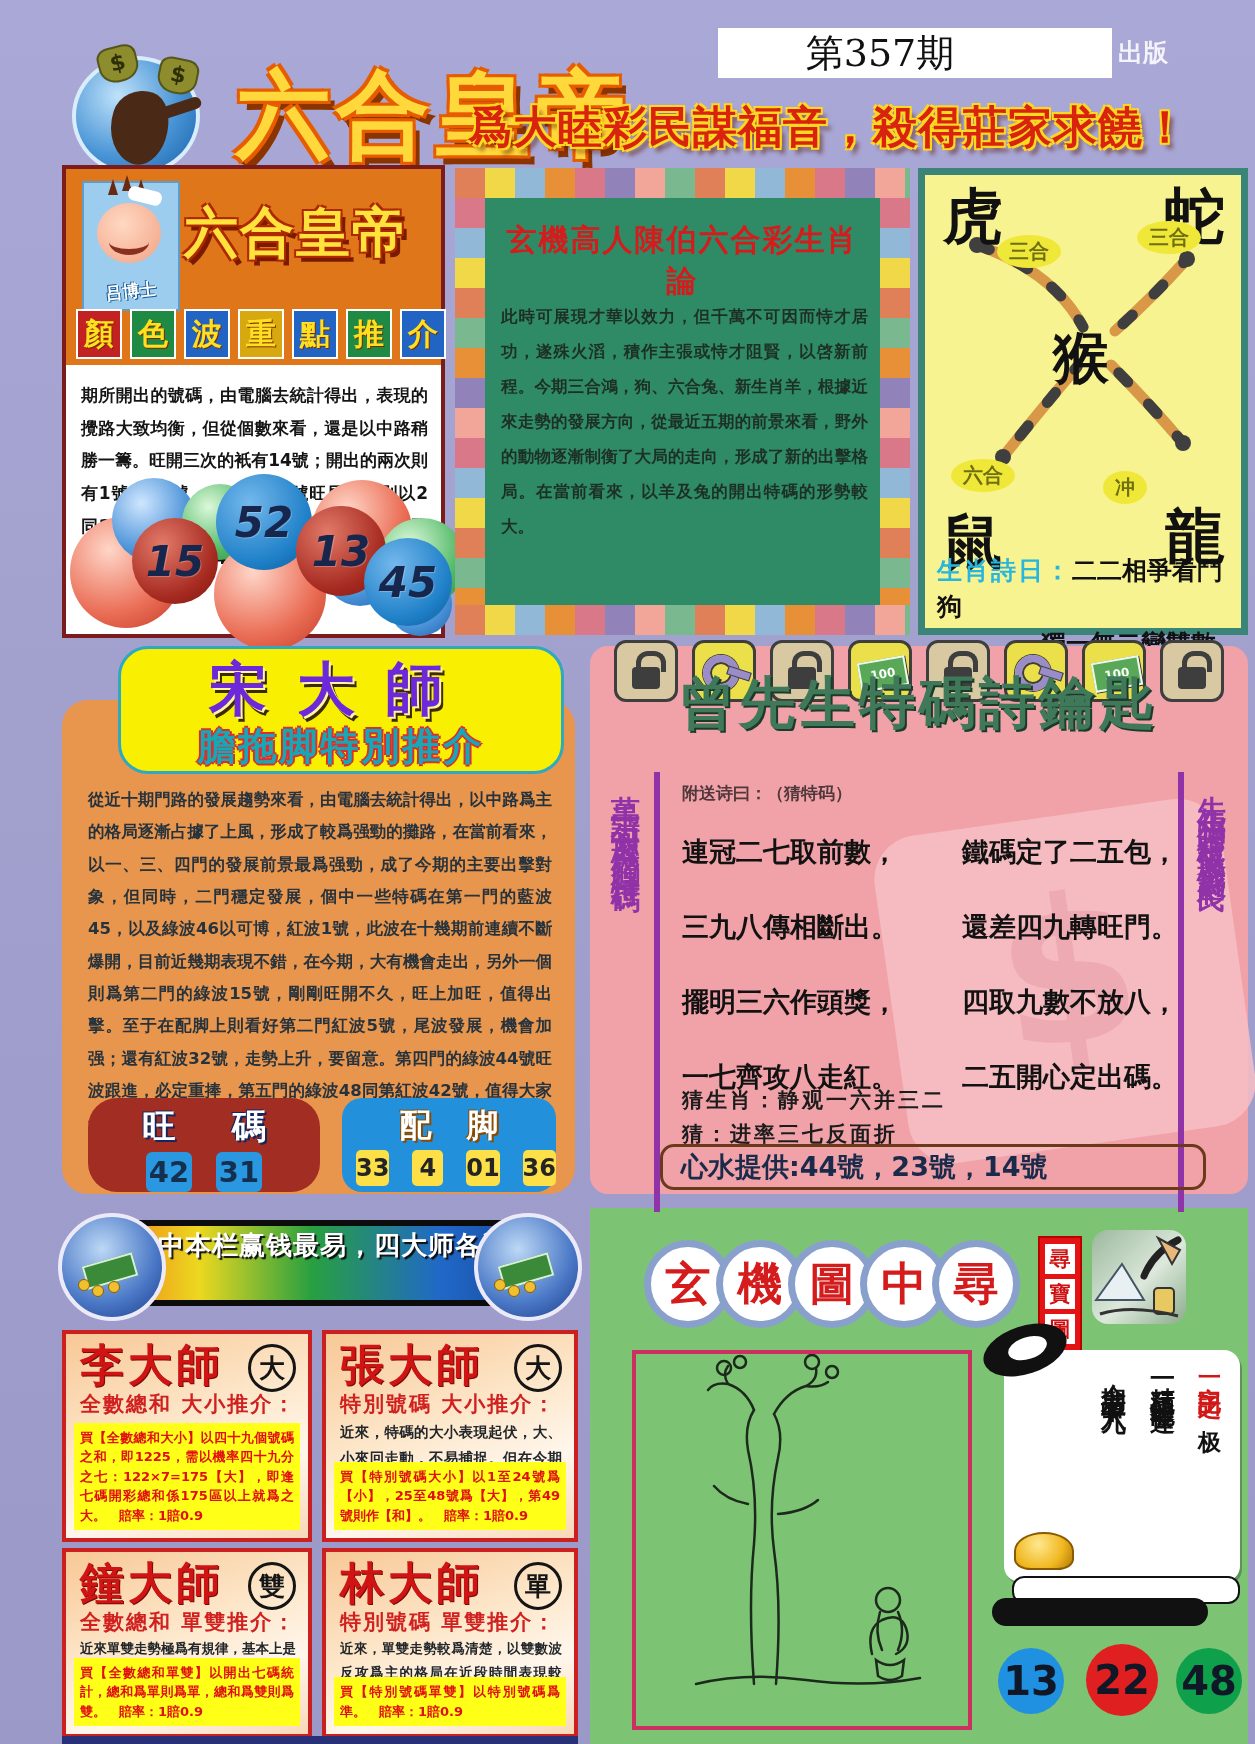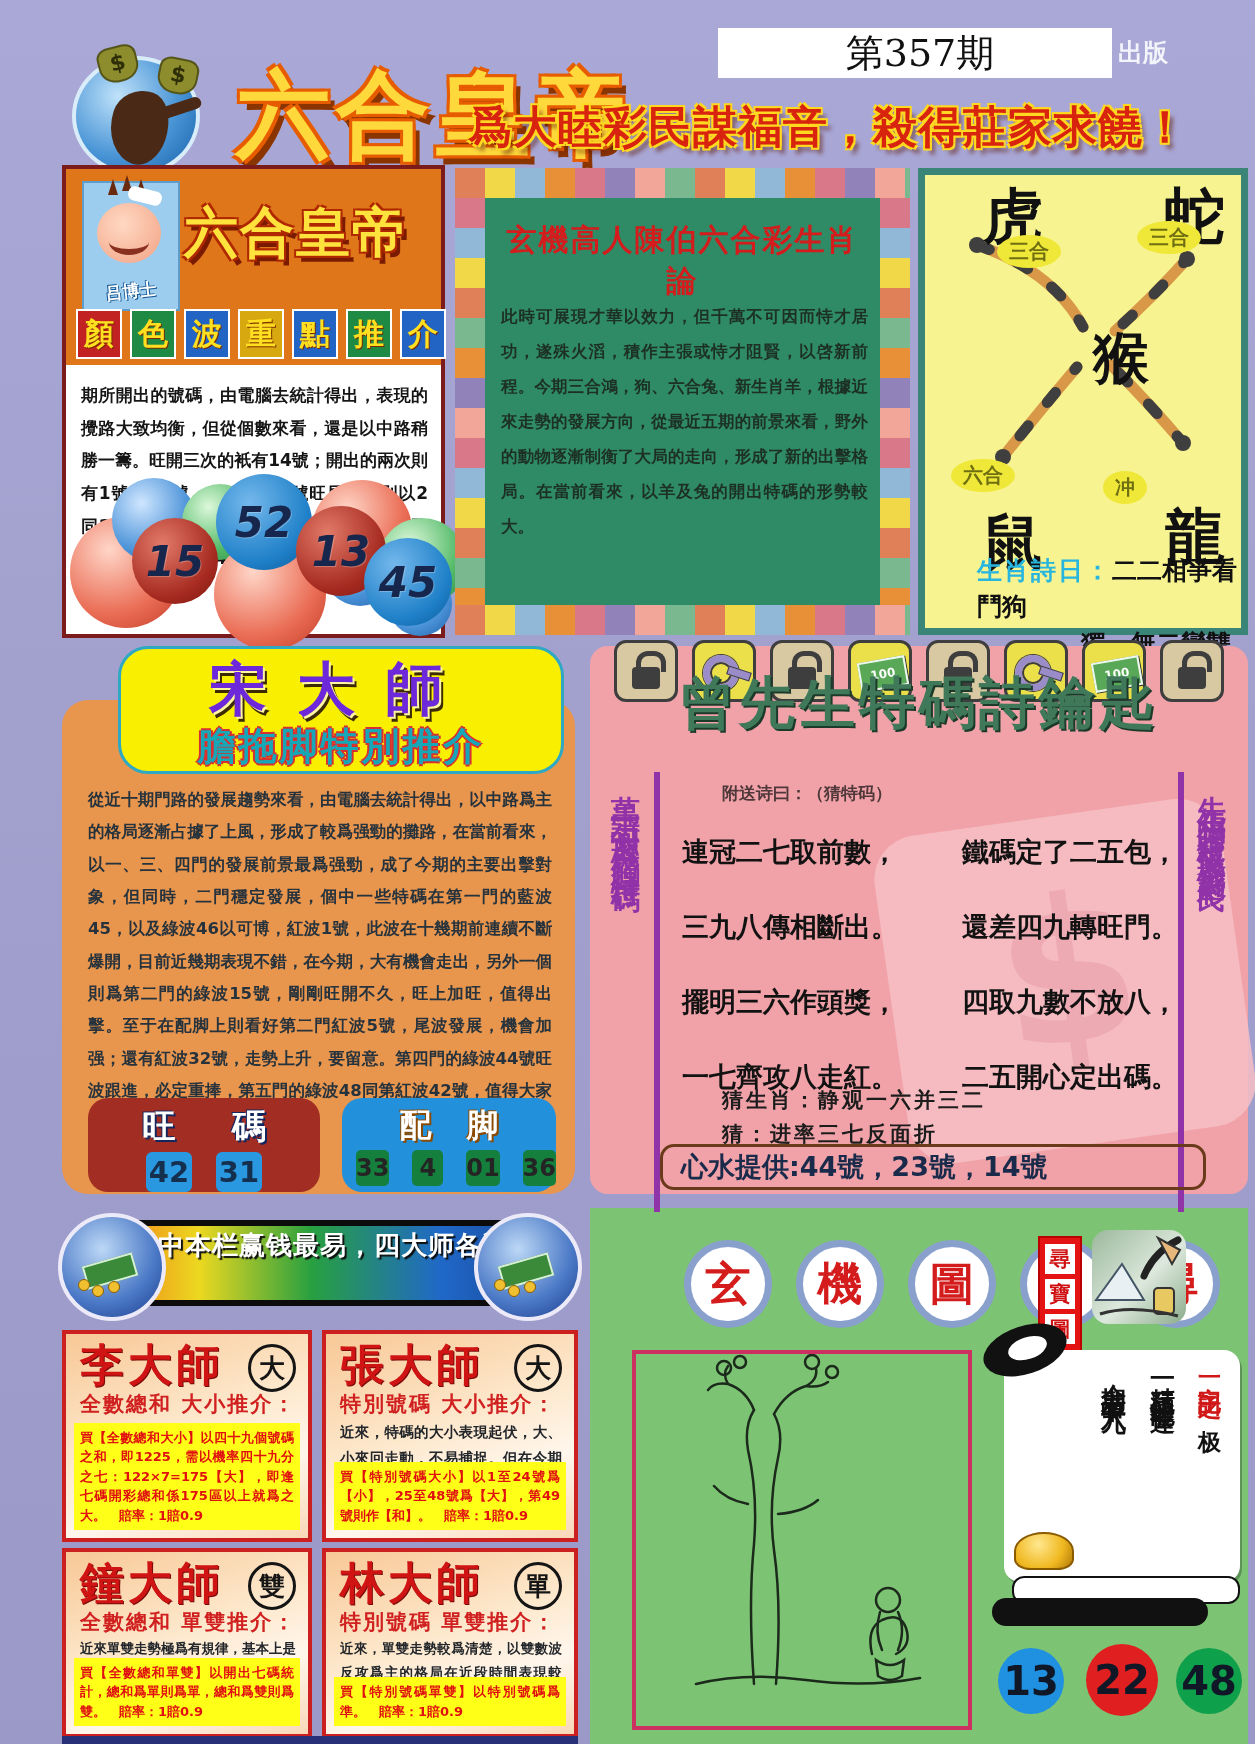--- a/index.html
+++ b/index.html
@@ -1,19 +1,19 @@
 <!DOCTYPE html>
 <html><head>
 <meta charset="utf-8">
 <style>
   html,body{margin:0;padding:0;background:#8f8cbf;}
   #page{position:relative;width:1255px;height:1744px;background:linear-gradient(180deg,#aaa8d6 0%,#a2a0cd 40%,#9b99c8 100%);
         font-family:"DejaVu Sans","Liberation Sans",sans-serif;overflow:hidden;}
   .abs{position:absolute;}
-  .serif{font-family:"DejaVu Serif","Liberation Serif",serif;margin-left:40px;}
+  .serif{font-family:"DejaVu Serif","Liberation Serif",serif;}
 
   
   .issue-box{left:718px;top:28px;width:394px;height:50px;background:#ffffff;}
   .issue-text{width:100%;text-align:center;padding-right:70px;box-sizing:border-box;font-size:38px;color:#111;line-height:50px;}
   .publish{left:1118px;top:36px;font-size:25px;color:#f4f4fb;font-weight:bold;}
   .mascot{left:62px;top:50px;width:176px;height:122px;}
   .mascot .disc{position:absolute;left:10px;top:6px;width:120px;height:112px;border-radius:50%;
       background:radial-gradient(circle at 35% 32%,#bfe2fa,#4a95d6 55%,#155ea8);border:4px solid #d9ecfa;}
   .mascot .bag{position:absolute;width:36px;height:32px;background:#8d8d2e;border:2px solid #55551a;border-radius:30% 30% 45% 45%;
       color:#2e2e08;font-weight:bold;font-size:22px;text-align:center;line-height:30px;}
@@ -67,30 +67,30 @@
   .y-poem .l2{padding-left:104px;}
 
   
   .obox{left:62px;top:700px;width:513px;height:494px;background:#e8964e;border-radius:26px;}
   .sm-banner{left:118px;top:646px;width:446px;height:128px;background:#f8f000;border:3px solid #2fa8c4;border-radius:30px;box-sizing:border-box;z-index:3;}
   .sm-name{text-align:center;font-size:58px;font-weight:bold;color:#6d28d9;letter-spacing:30px;margin-top:2px;
       text-shadow:2px 2px 0 #fff6a0,4px 5px 0 #3c2a02;}
   .sm-sub{text-align:center;font-size:38px;font-weight:bold;color:#17a8b8;letter-spacing:3px;margin-top:-8px;
       text-shadow:2px 0 0 #d83030,-2px 0 0 #d83030,0 2px 0 #d83030,0 -2px 0 #d83030;}
   .sm-body{left:88px;top:784px;width:464px;font-size:16.5px;font-weight:bold;color:#26323c;line-height:1.96;text-align:justify;z-index:2;}
-  .wbox{left:88px;top:1098px;width:232px;height:94px;background:#a22d22;border-radius:20px;z-index:2;}
+  .wbox{left:88px;top:1098px;width:232px;height:94px;background:#a22d22;border-radius:29px;z-index:2;}
   .wbox .lab{margin-top:6px;text-align:center;font-size:34px;font-weight:bold;color:#fff;letter-spacing:22px;padding-left:22px;
       text-shadow:2px 2px 0 #13265e,-1px -1px 0 #13265e;}
   .numrow{display:flex;justify-content:center;gap:24px;margin-top:2px;}
   .ntile-b{width:46px;height:40px;background:#2a98e0;border-radius:6px;display:flex;align-items:center;justify-content:center;
       font-size:29px;font-weight:bold;color:#15304f;}
   .pbox2{left:342px;top:1098px;width:214px;height:94px;background:#2390dc;border-radius:20px;z-index:2;}
   .pbox2 .lab{margin-top:6px;text-align:center;font-size:32px;font-weight:bold;color:#fff;letter-spacing:12px;padding-left:12px;
       text-shadow:2px 2px 0 #8a4a00,-1px -1px 0 #8a4a00;}
-  .ntile-o{width:40px;height:36px;background:#15803d;border-radius:5px;display:flex;align-items:center;justify-content:center;
+  .ntile-o{width:40px;height:36px;background:#fde047;border-radius:5px;display:flex;align-items:center;justify-content:center;
       font-size:24px;font-weight:bold;color:#242424;margin-left:14px;}
   .pbox2 .numrow{gap:9px;}
 
   
   .pinkbox{left:590px;top:646px;width:658px;height:548px;background:#f0a2a8;border-radius:18px;}
   .wm{position:absolute;left:300px;top:170px;width:350px;height:330px;background:#f7c0c6;border-radius:44px;transform:rotate(-8deg);opacity:.85;}
   .wm span{position:absolute;left:110px;top:40px;font-size:200px;font-weight:bold;color:#eeacb4;}
   .lockstrip{position:absolute;left:24px;right:24px;top:-6px;height:66px;display:flex;justify-content:space-between;z-index:1;}
   .ltile{width:64px;height:62px;border:3px solid #3e3e3e;border-radius:12px;box-sizing:border-box;position:relative;}
   .ltile.tan{background:#d9c9a2;} .ltile.yel{background:#ece04a;}

